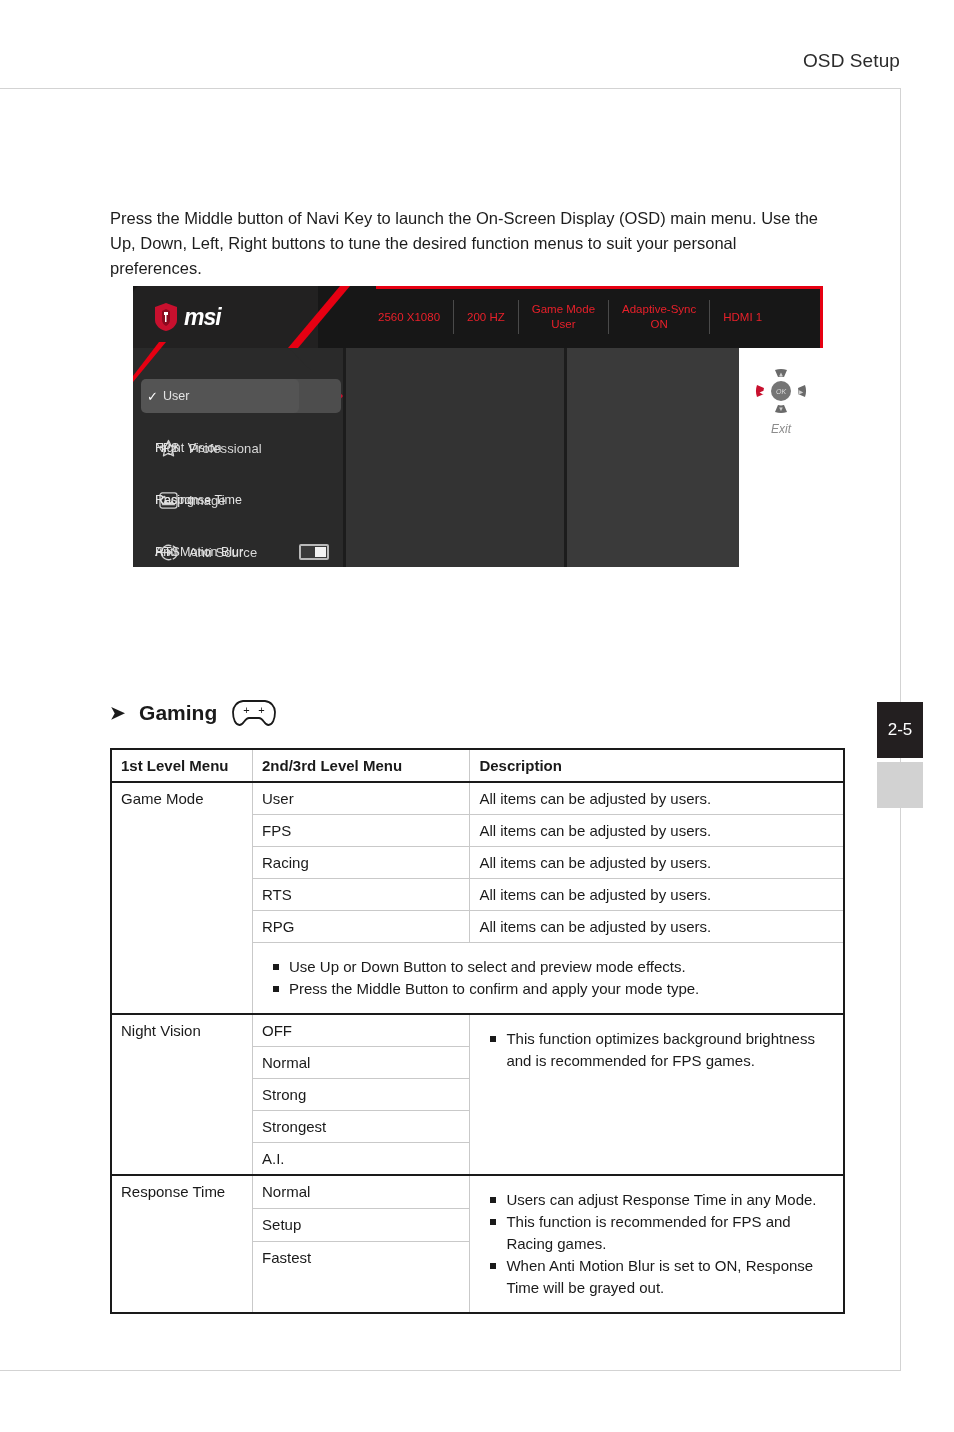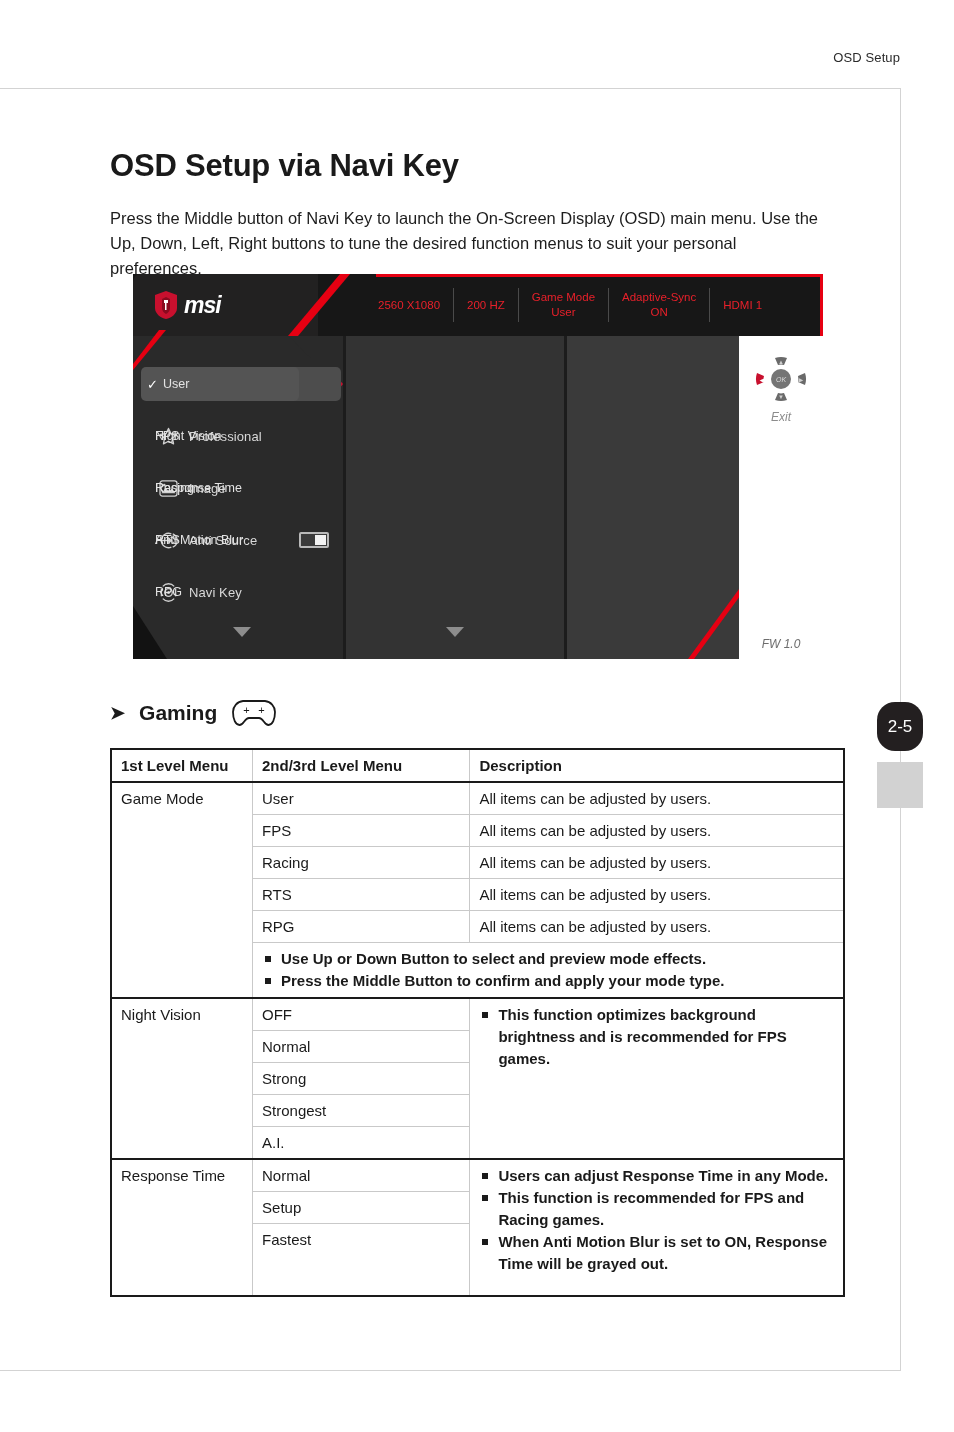--- a/index.html
+++ b/index.html
@@ -8,61 +8,61 @@
     background: #ffffff;
     font-family: "Liberation Sans", sans-serif;
     color: #1a1a1a;
     overflow: hidden;
   }
   .page { position: relative; width: 954px; height: 1432px; }
 
   
   .running-header {
     position: absolute; top: 50px; right: 54px;
-    font-size: 13px; color: #2b2b2b; letter-spacing: .1px;
+    font-size: 19px; color: #2b2b2b; letter-spacing: .1px;
   }
   .frame-top {
     position: absolute; left: 0; top: 88px; width: 901px; height: 1px;
     background: #d3d3d3;
   }
   .frame-right {
     position: absolute; left: 900px; top: 88px; width: 1px; height: 1283px;
     background: #d3d3d3;
   }
   .frame-bottom {
     position: absolute; left: 0; top: 1370px; width: 901px; height: 1px;
     background: #d3d3d3;
   }
 
   
   .page-tab {
     position: absolute; left: 877px; top: 702px;
-    width: 46px; height: 49px; background: #231f20;
+    width: 46px; height: 56px; background: #231f20;
     color: #ffffff; font-size: 17px;
-    display: flex; align-items: center; justify-content: center; border-radius: 18px;
+    display: flex; align-items: center; justify-content: center;
   }
   .page-tab-ghost {
     position: absolute; left: 877px; top: 762px;
     width: 46px; height: 46px; background: #d2d2d2;
   }
 
   
   h1.page-title {
     position: absolute; left: 110px; top: 148px;
     font-size: 31px; font-weight: bold; letter-spacing: -.2px;
   }
   p.intro {
     position: absolute; left: 110px; top: 206px; width: 712px;
     font-size: 16.5px; line-height: 25px; color: #1d1d1d;
   }
 
   
   .osd {
-    position: absolute; left: 133px; top: 274px;
-    width: 690px; height: 385px;
+    position: absolute; left: 133px; top: 286px;
+    width: 690px; height: 281px;
     background: #1c1c1c;
     overflow: hidden;
   }
   .osd-topbar {
     position: absolute; left: 0; top: 0; width: 690px; height: 62px;
     background: #171717;
   }
   .osd-logo-block {
     position: absolute; left: 0; top: 0; width: 185px; height: 62px;
     background: #222121;
@@ -222,21 +222,21 @@
   }
   table.spec th { font-weight: bold; font-size: 15px; }
   .c1 { width: 140px; }
   .c2 { width: 215px; }
   .c3 { width: 370px; }
   .thick-top { border-top: 2px solid #1a1a1a !important; }
   .thick-bottom { border-bottom: 2px solid #1a1a1a !important; }
   .thick-left { border-left: 2px solid #1a1a1a !important; }
   .thick-right { border-right: 2px solid #1a1a1a !important; }
   .no-bottom { border-bottom: none !important; }
-  ul.bl { list-style: none; margin: 0; padding: 0; font-weight: bold; }
+  ul.bl { list-style: none; margin: 8px; padding: 0; }
   ul.bl li {
     position: relative; padding-left: 19px; line-height: 22px;
   }
   ul.bl li::before {
     content: ""; position: absolute; left: 3px; top: 8px;
     width: 6px; height: 6px; background: #1a1a1a;
   }
 </style>
 </head>
 <body>
@@ -244,21 +244,20 @@
 <div class="page">
 
   <div class="running-header">OSD Setup</div>
   <div class="frame-top"></div>
   <div class="frame-right"></div>
   <div class="frame-bottom"></div>
 
   <div class="page-tab">2-5</div>
   <div class="page-tab-ghost"></div>
 
-  <h1 class="page-title">OSD Setup via Navi Key</h1>
   <p class="intro">Press the Middle button of Navi Key to launch the On-Screen Display (OSD) main menu. Use the Up, Down, Left, Right buttons to tune the desired function menus to suit your personal preferences.</p>
 
   <div class="osd">
 
     <div class="osd-topbar"></div>
     <div class="osd-top-redline"></div>
     <div class="osd-right-redline"></div>
     <div class="osd-logo-block"></div>
     <div class="red-diag-top"></div>
 

